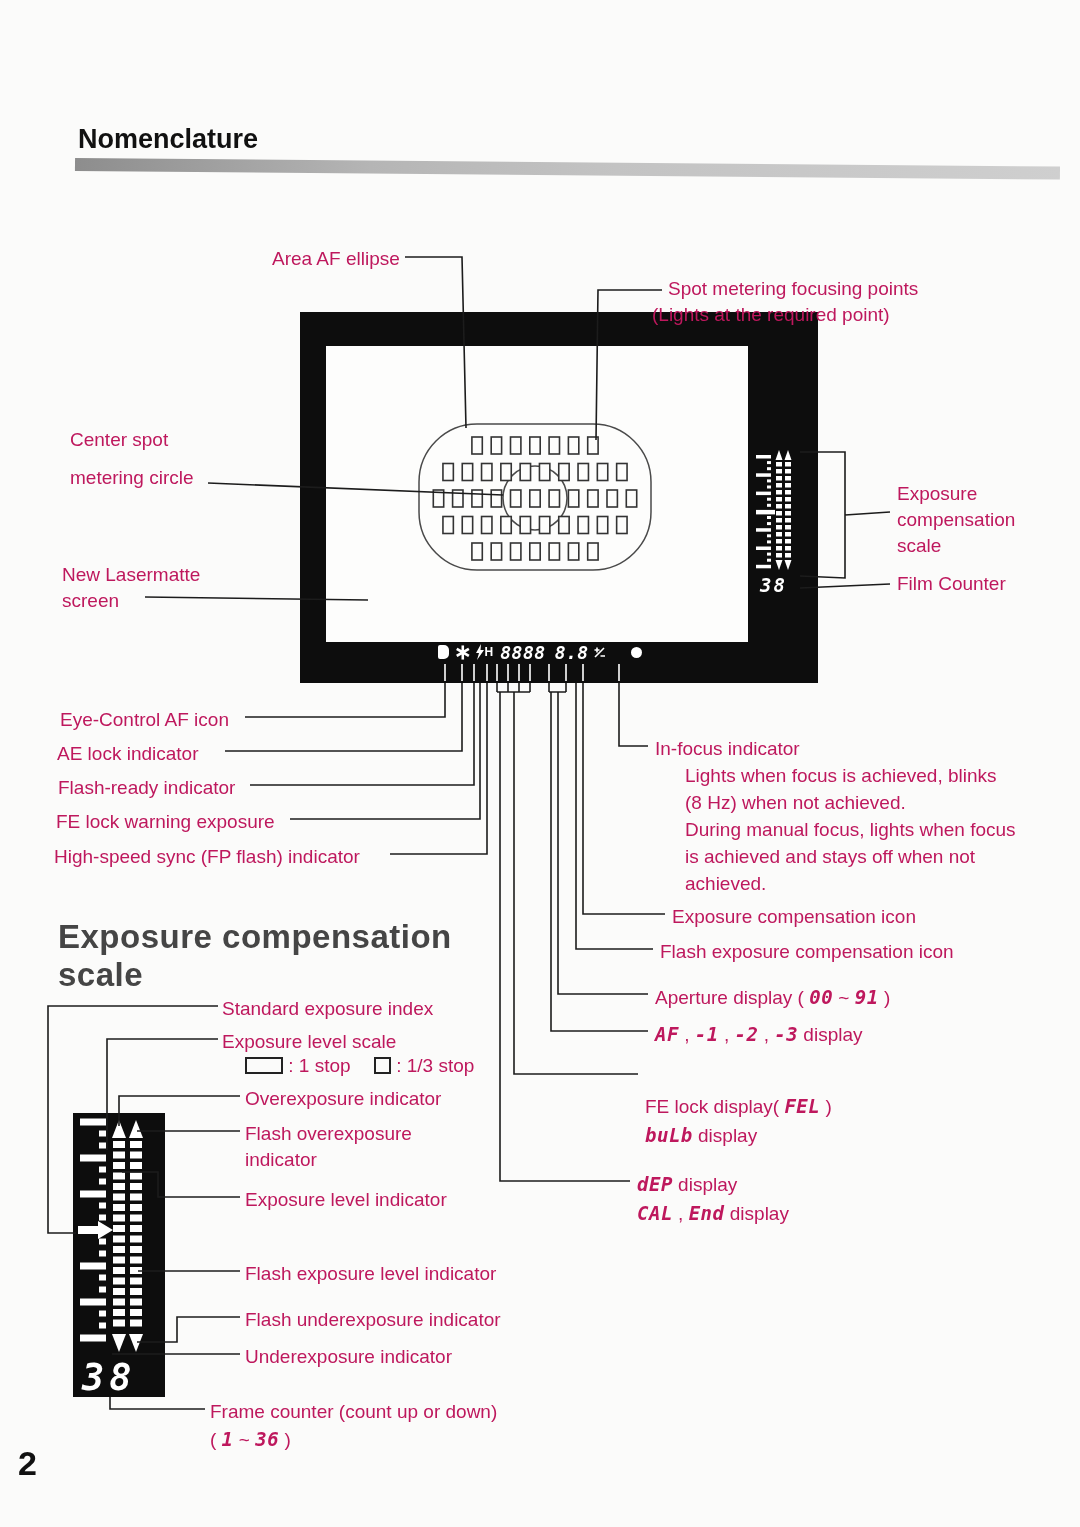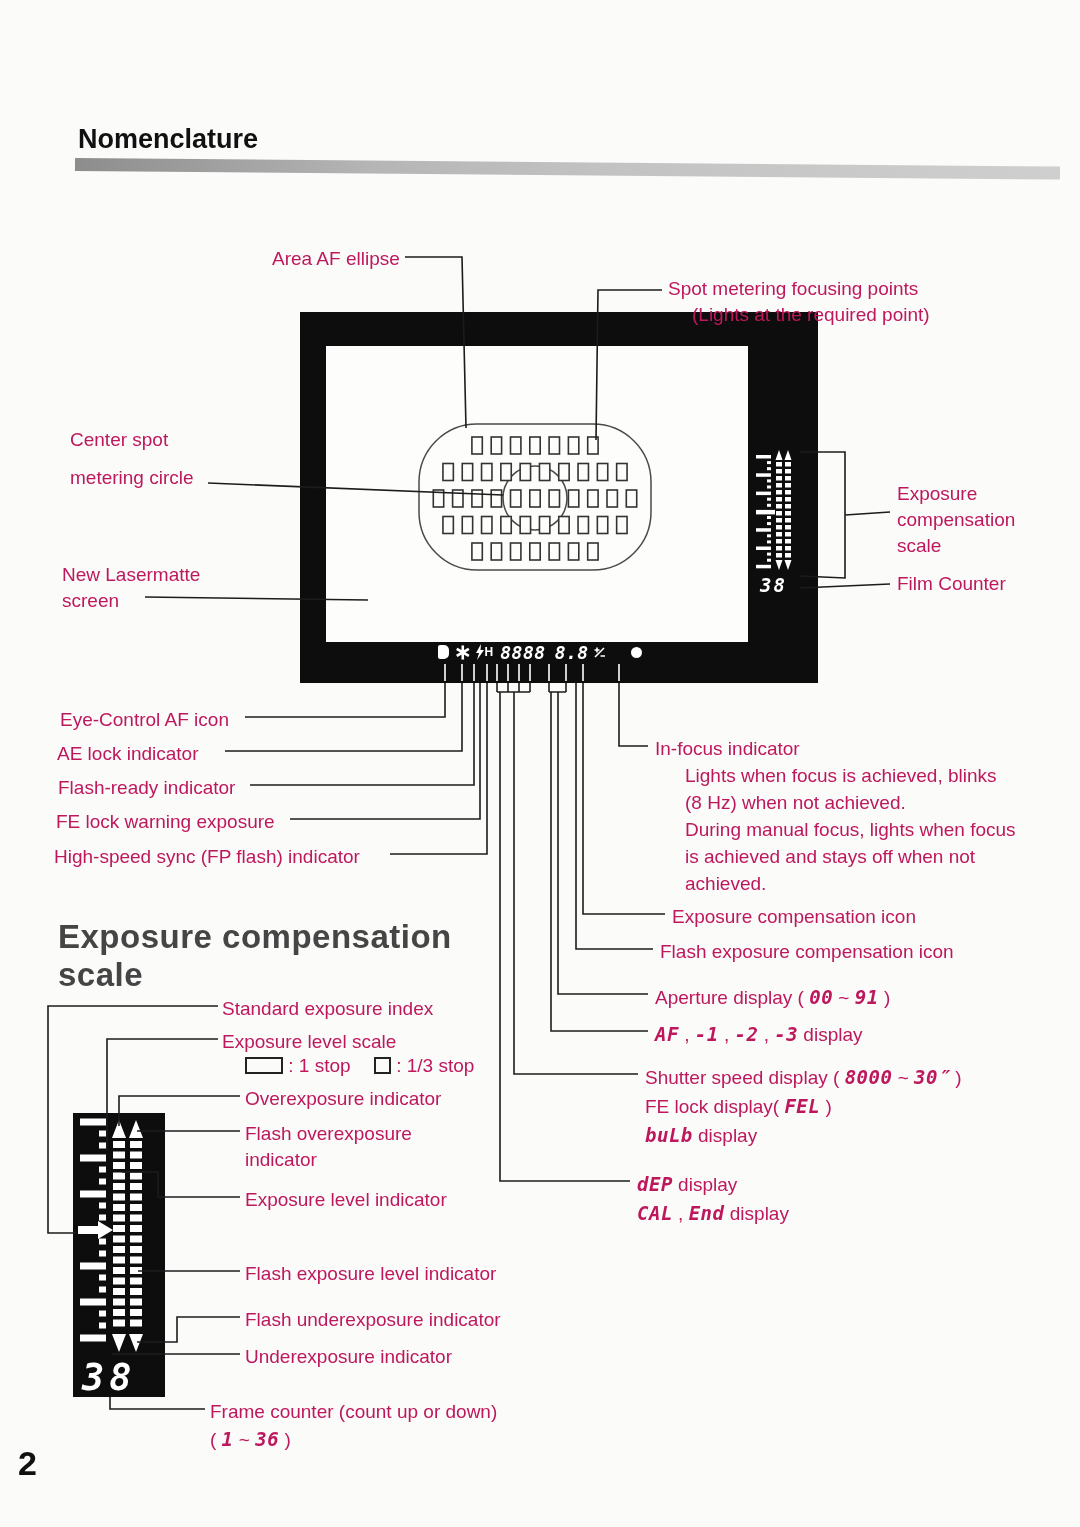--- a/index.html
+++ b/index.html
@@ -254,21 +254,21 @@
     <svg width="13" height="13" viewBox="0 0 13 13" style="margin-left:4px;">
       <g stroke="#fff" stroke-width="1.6">
           <path d="M2,11 L11,2 M4,1.5 L4,6.5 M1.5,4 L6.5,4 M7.5,10 L12,10"></path>
         </g>
     </svg>
     <div class="dot" style="margin-left:25px;"></div>
   </div>
 
   <div class="lbl over" style="left:272px;top:247px;">Area AF ellipse</div>
   <div class="lbl over" style="left:668px;top:277px;">Spot metering focusing points</div>
-  <div class="lbl over" style="left:692px;top:303px;">(Lights at the required point)</div>
+  <div class="lbl over" style="left:652px;top:303px;">(Lights at the required point)</div>
   <div class="lbl over" style="left:70px;top:428px;">Center spot</div>
   <div class="lbl over" style="left:70px;top:466px;">metering circle</div>
   <div class="lbl over" style="left:62px;top:563px;">New Lasermatte</div>
   <div class="lbl over" style="left:62px;top:589px;">screen</div>
   <div class="lbl over" style="left:897px;top:482px;">Exposure</div>
   <div class="lbl over" style="left:897px;top:508px;">compensation</div>
   <div class="lbl over" style="left:897px;top:534px;">scale</div>
   <div class="lbl over" style="left:897px;top:572px;">Film Counter</div>
 
   <div class="lbl over" style="left:60px;top:708px;">Eye-Control AF icon</div>
@@ -281,21 +281,20 @@
   <div class="lbl over" style="left:685px;top:764px;">Lights when focus is achieved, blinks</div>
   <div class="lbl over" style="left:685px;top:791px;">(8 Hz) when not achieved.</div>
   <div class="lbl over" style="left:685px;top:845px;">is achieved and stays off when not</div>
   <div class="lbl over" style="left:685px;top:818px;">During manual focus, lights when focus</div>
   <div class="lbl over" style="left:685px;top:872px;">achieved.</div>
 
   <div class="lbl over" style="left:672px;top:905px;">Exposure compensation icon</div>
   <div class="lbl over" style="left:660px;top:940px;">Flash exposure compensation icon</div>
   <div class="lbl over" style="left:655px;top:985px;"><span>Aperture display ( </span><span class="lcd">00</span><span> ~ </span><span class="lcd">91</span><span> )</span></div>
   <div class="lbl over" style="left:655px;top:1022px;"><span class="lcd">AF</span><span> , </span><span class="lcd">-1</span><span> , </span><span class="lcd">-2</span><span> , </span><span class="lcd">-3</span><span> display</span></div>
-  <div class="lbl over" style="left:645px;top:1065px;"><span>Shutter speed display ( </span><span class="lcd">8000</span><span> ~ </span><span class="lcd">30″</span><span> )</span></div>
   <div class="lbl over" style="left:645px;top:1094px;"><span>FE lock display( </span><span class="lcd">FEL</span><span> )</span></div>
   <div class="lbl over" style="left:645px;top:1123px;"><span class="lcd">buLb</span><span> display</span></div>
   <div class="lbl over" style="left:637px;top:1172px;"><span class="lcd">dEP</span><span> display</span></div>
   <div class="lbl over" style="left:637px;top:1201px;"><span class="lcd">CAL</span><span> , </span><span class="lcd">End</span><span> display</span></div>
 
   <div class="h2" style="left:58px;top:918px;">Exposure compensation</div>
   <div class="h2" style="left:58px;top:956px;">scale</div>
 
   <div class="lbl over" style="left:222px;top:997px;">Standard exposure index</div>
   <div class="lbl over" style="left:222px;top:1030px;">Exposure level scale</div>

